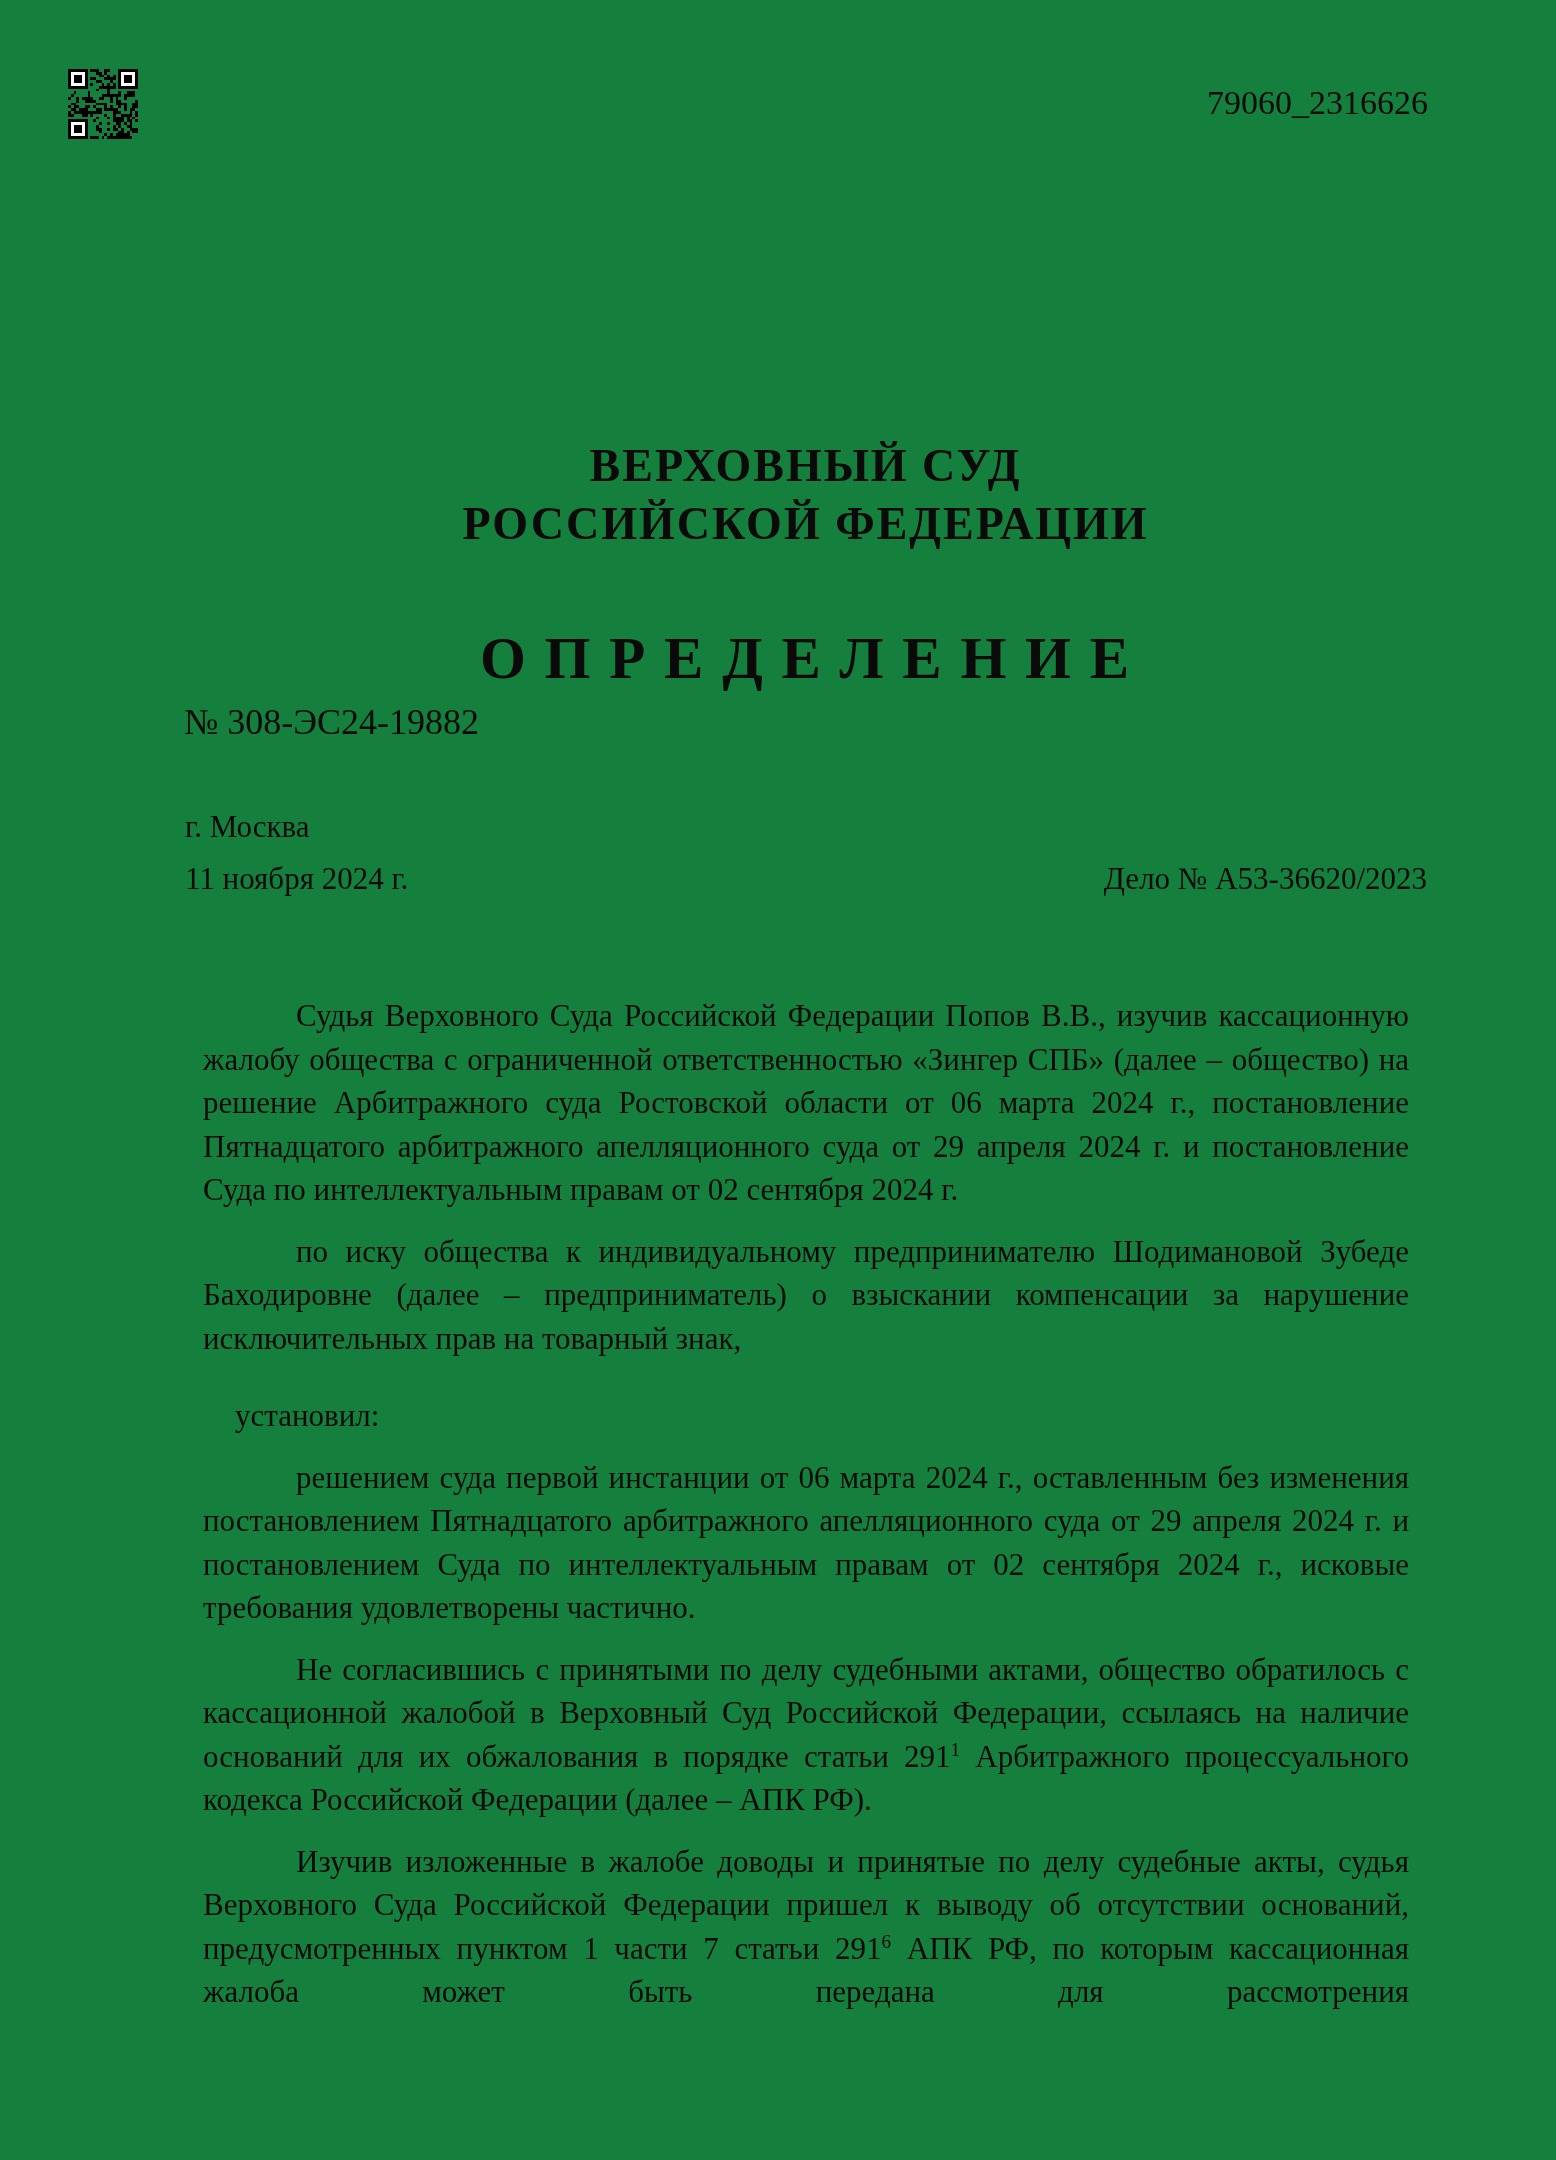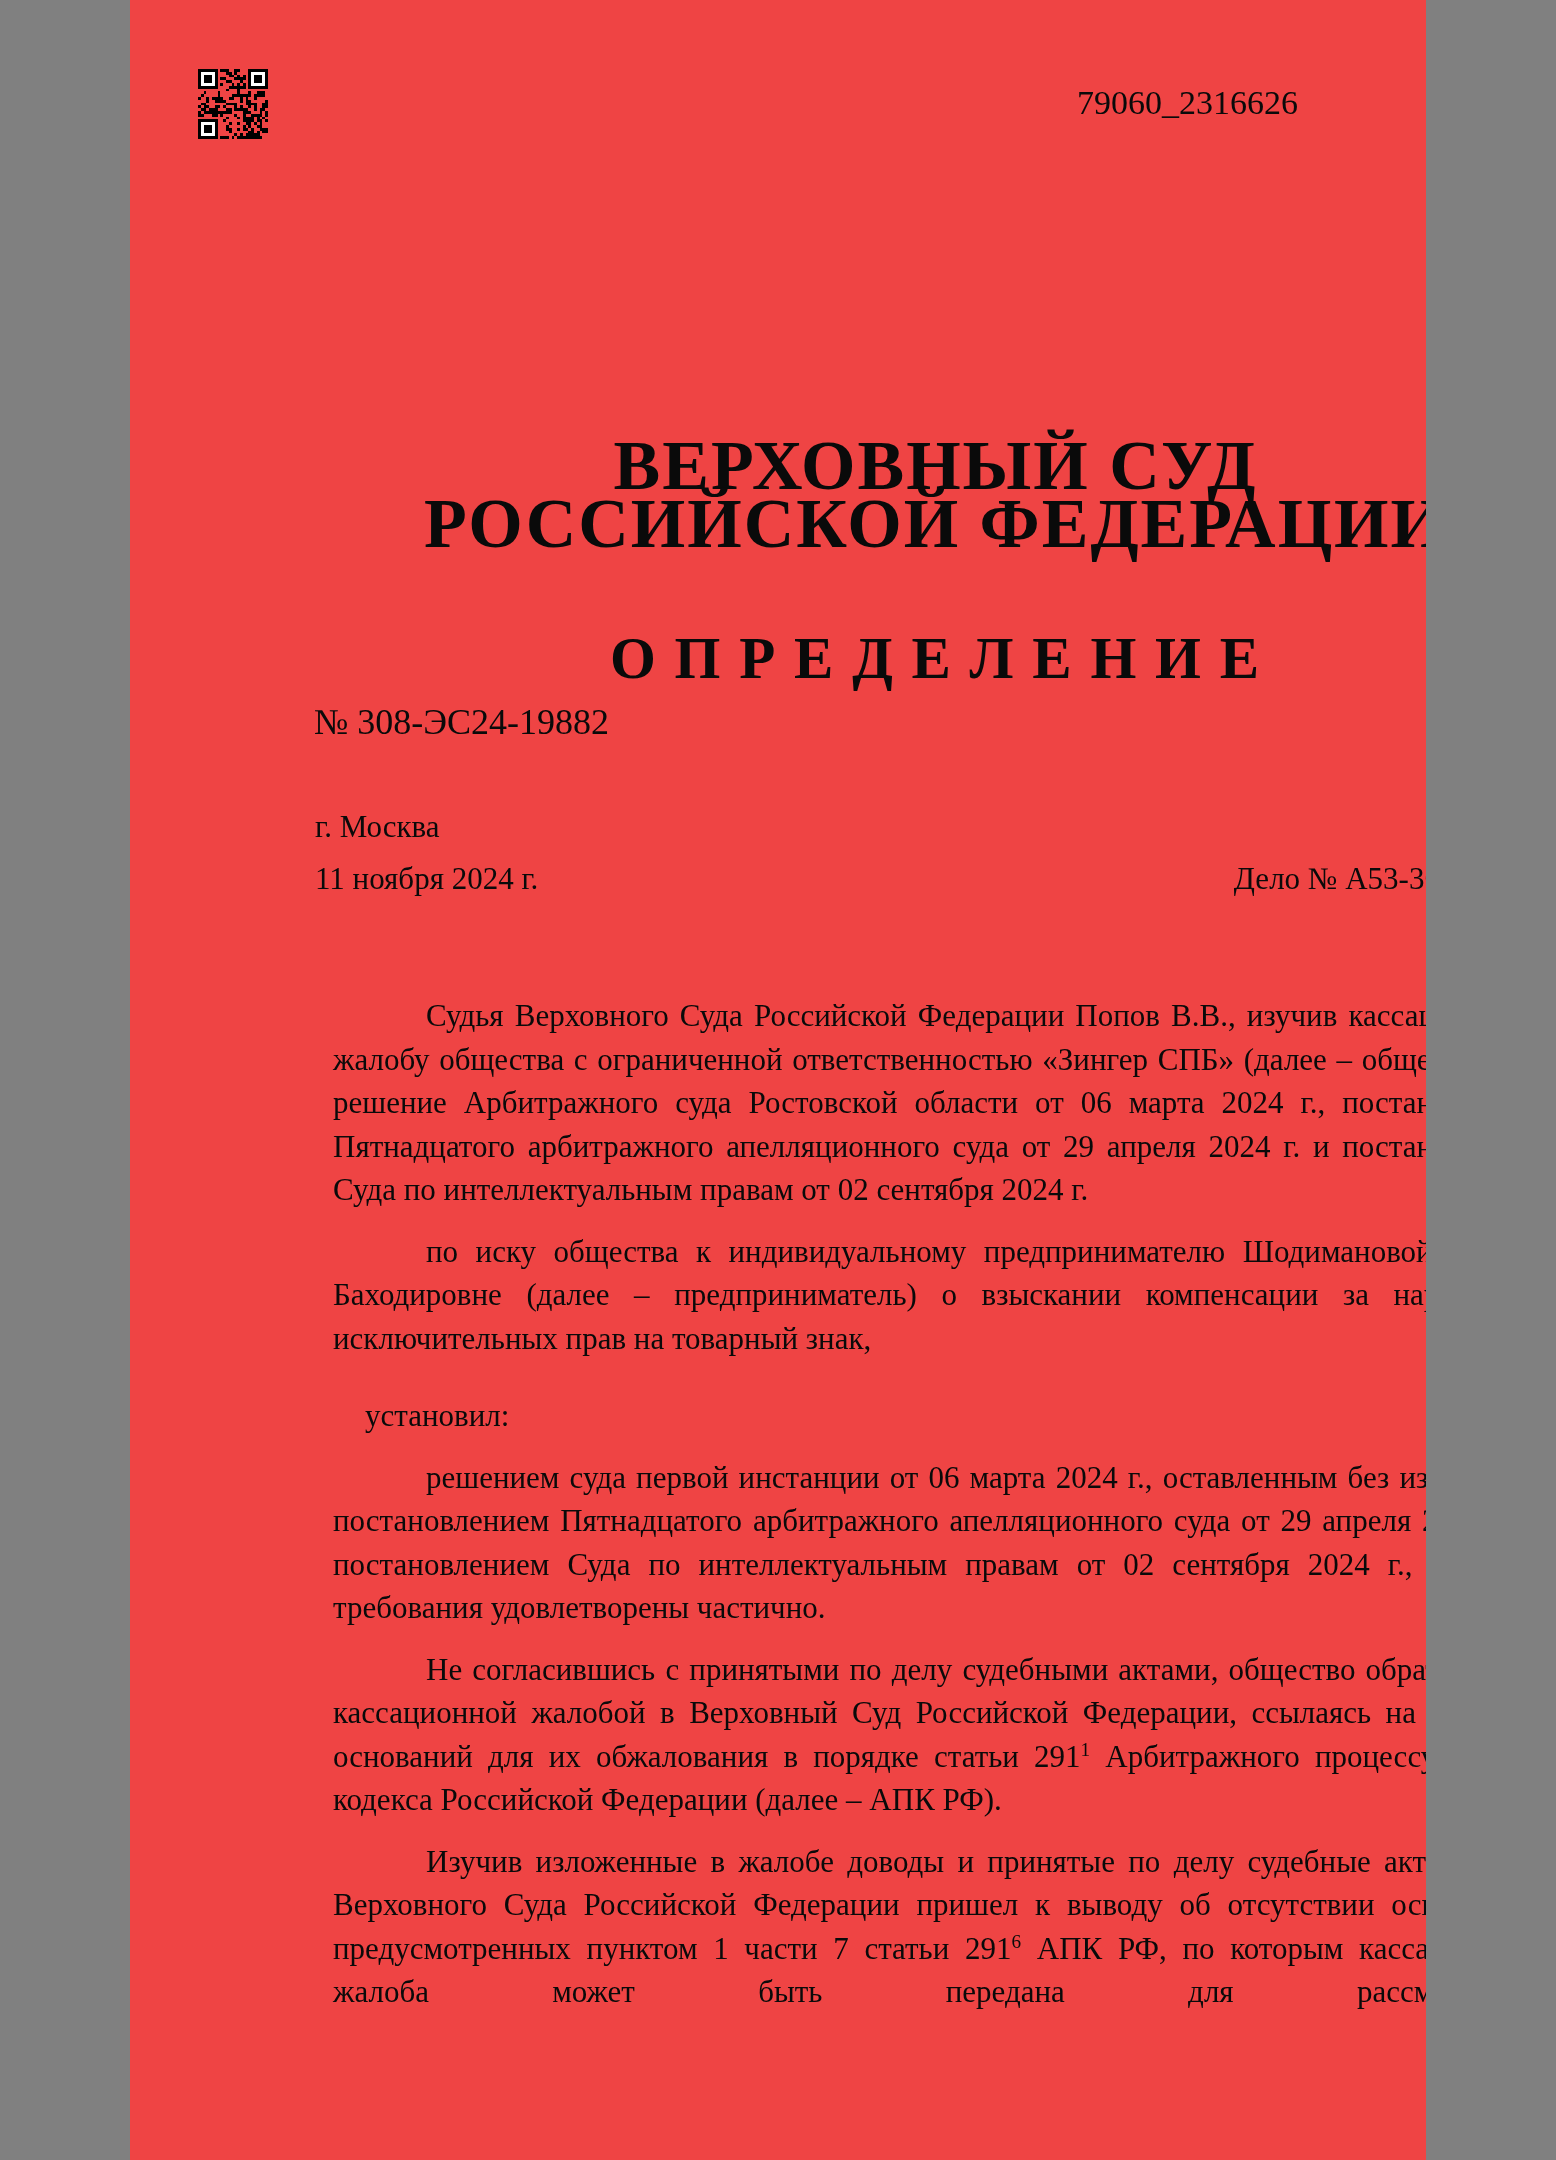--- a/index.html
+++ b/index.html
@@ -1,37 +1,37 @@
 <!DOCTYPE html>
 <html lang="ru"><head>
 <meta charset="utf-8">
 <style>
   html,body { margin:0; padding:0; background:#808080; }
   .page {
     position:relative;
-    width:1296px; height:2160px;
+    width:1556px; height:2160px;
     margin:0 auto;
-    background:#ef4444;
+    background:#15803d;
     color:#0a0a0a;
     font-family:"Liberation Serif","DejaVu Serif",serif;
     overflow:hidden;
   }
   .qr {
     position:absolute; left:68px; top:69px;
     width:70px; height:70px;
   }
   .doc-id {
     position:absolute; top:84px; right:128px;
     font-size:34px; line-height:38px;
     white-space:nowrap;
   }
   .court-title {
     position:absolute; top:437px; left:184px; width:1243px;
     text-align:center;
-    font-weight:bold; font-size:70px; line-height:58px;
+    font-weight:bold; font-size:46px; line-height:58px;
     letter-spacing:2px;
     white-space:pre-line;
   }
   .doc-type {
     position:absolute; top:634px; left:184px; width:1243px;
     text-align:center;
     font-weight:bold; font-size:59px; line-height:48px;
     letter-spacing:2px;
     white-space:nowrap;
   }

